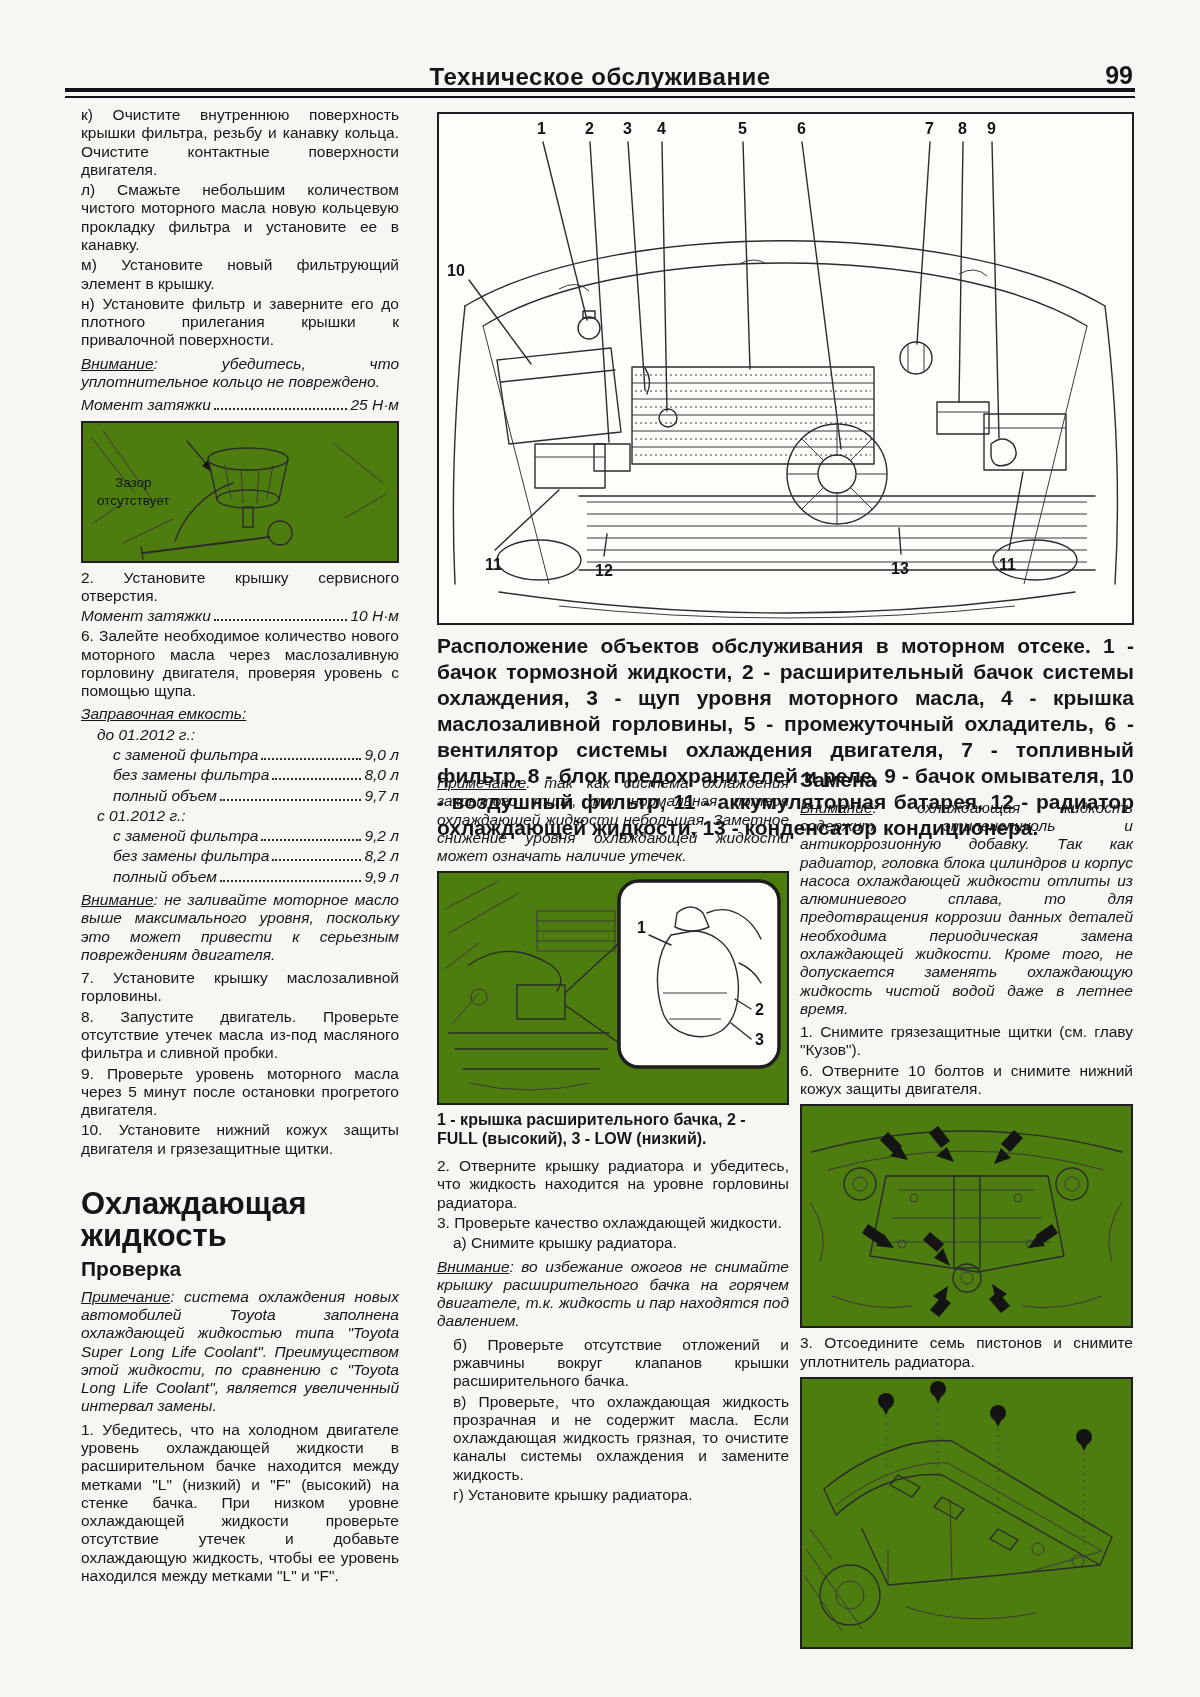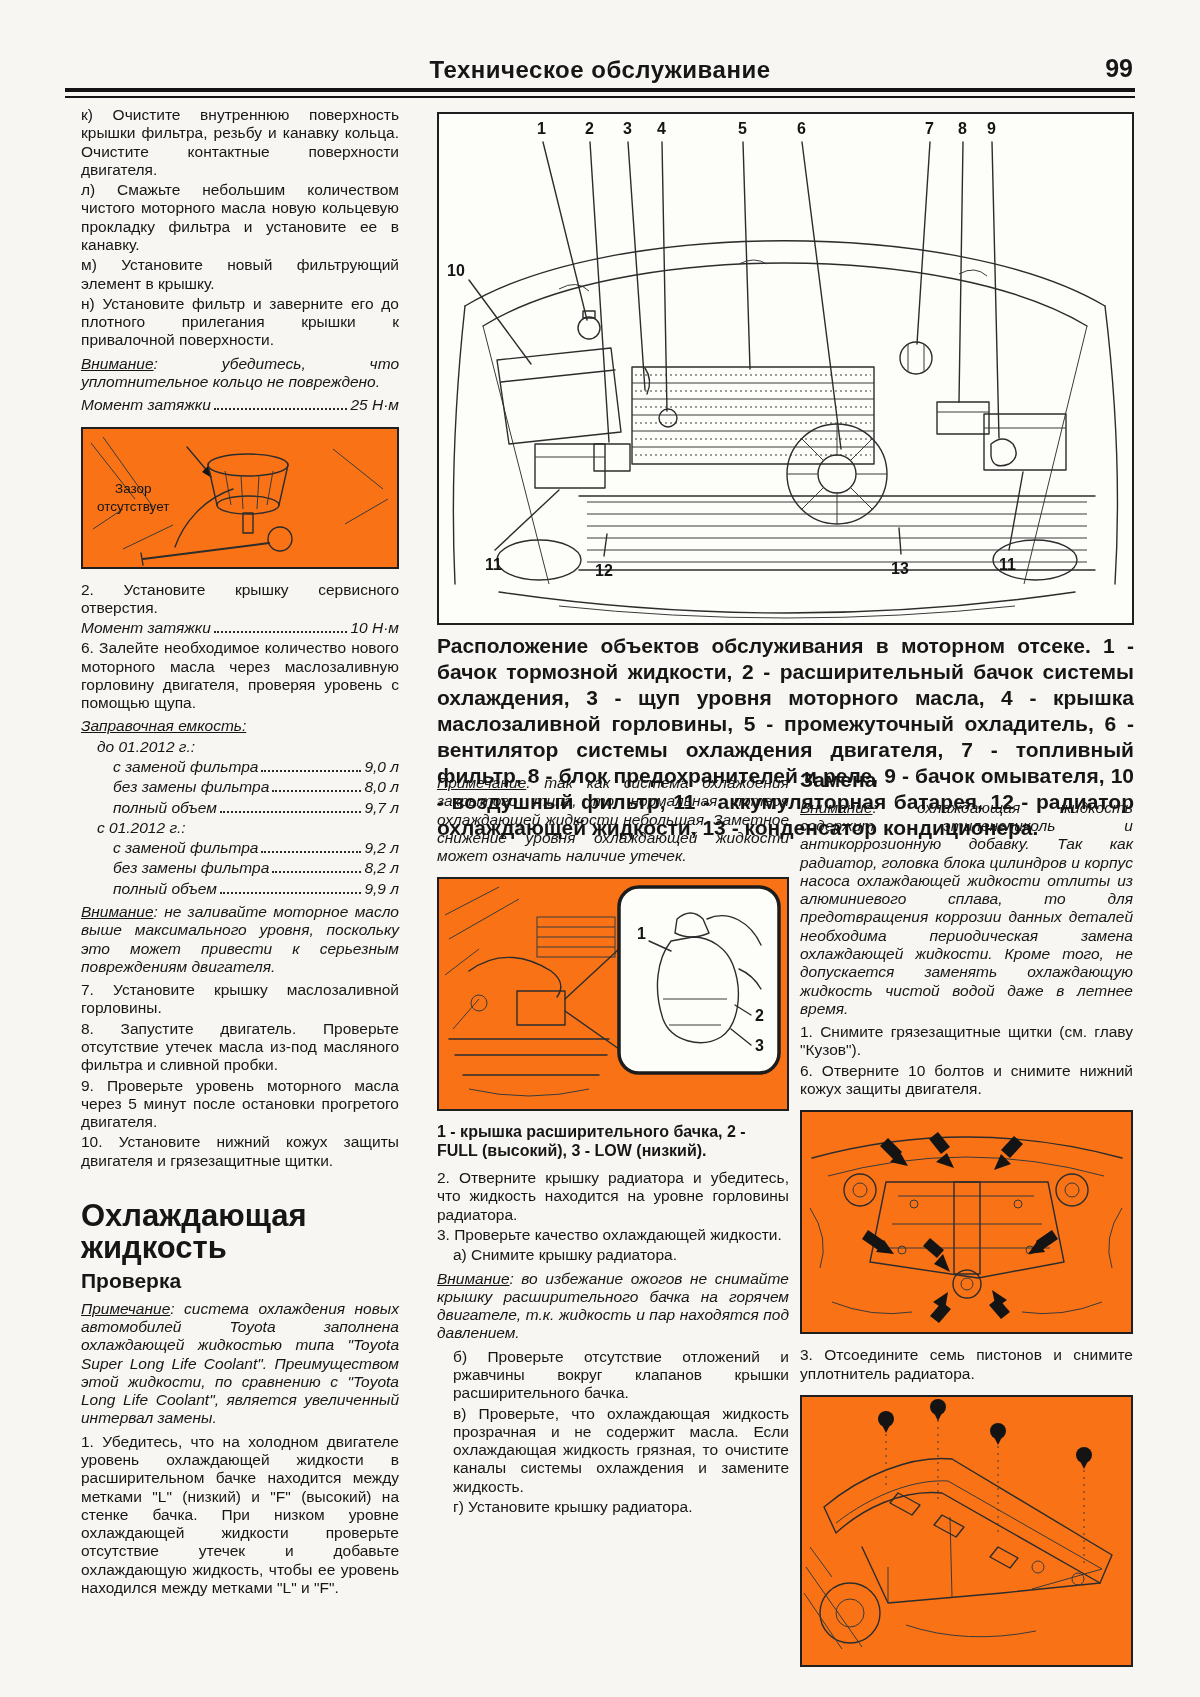--- a/index.html
+++ b/index.html
@@ -4,42 +4,42 @@
 <style>
   html,body{margin:0;padding:0;}
   body{
     width:1200px;height:1697px;position:relative;
     background:#f4f3ef;color:#161616;
     font-family:"Liberation Sans","DejaVu Sans",sans-serif;
     font-size:15.5px;line-height:1.18;
   }
   .page{position:absolute;inset:0;background:#f7f6f2;}
   
-  .hdr{position:absolute;left:65px;top:56px;width:1070px;}
+  .hdr{position:absolute;left:65px;top:63px;width:1070px;}
   .hdr-title{display:block;text-align:center;font-weight:bold;font-size:24px;letter-spacing:.5px;}
   .hdr-page{position:absolute;right:2px;top:-2px;font-weight:bold;font-size:25px;}
   .hdr-rule{position:absolute;left:65px;top:88px;width:1070px;height:4px;
     border-top:4px solid #141414;border-bottom:2px solid #141414;}
   
   .col{position:absolute;text-align:justify;}
   .col-left{left:81px;top:106px;width:318px;}
   .col-mid{left:437px;top:774px;width:352px;}
   .col-right{left:800px;top:768px;width:333px;}
   .p{margin:0 0 2px 0;}
   .note{font-style:italic;margin:5px 0;}
   .lead{text-decoration:underline;}
   .specline{font-style:italic;display:flex;align-items:baseline;margin:2px 0;}
   .specline .dots{flex:1;border-bottom:2px dotted #2b2b2b;margin:0 3px 3px 3px;min-width:12px;}
   .indent1{padding-left:16px;}
   .indent2{padding-left:32px;}
   .cap-title{font-style:italic;margin-top:5px;text-decoration:underline;}
   h1.section{font-size:31px;font-weight:bold;margin:30px 0 2px 0;line-height:1.05;text-align:left;}
   h2.sub{font-size:21px;font-weight:bold;margin:4px 0 6px 0;text-align:left;}
   h2.sub-top{margin-top:0;}
-  .figure{border:2px solid #1f1f1f;background:#f97316;margin:12px 0;font-size:0;}
+  .figure{border:2px solid #1f1f1f;background:#4d7c0f;margin:6px 0;font-size:0;}
   .fig-main{position:absolute;left:437px;top:112px;width:697px;height:513px;border:2px solid #1f1f1f;background:#fdfdfa;box-sizing:border-box;}
   .caption-main{position:absolute;left:437px;top:633px;width:697px;font-weight:bold;font-size:21px;line-height:1.24;text-align:justify;}
   .figcap{font-weight:bold;font-size:16px;margin:2px 0 8px 0;text-align:left;}
   svg{display:block;}
   svg text{font-family:"Liberation Sans","DejaVu Sans",sans-serif;fill:#141414;}
   .ln{stroke:#2c2c2c;stroke-width:1.4;fill:none;stroke-linecap:round;stroke-linejoin:round;}
   .ln2{stroke:#2c2c2c;stroke-width:2;fill:none;stroke-linecap:round;}
   .thin{stroke:#3a3a3a;stroke-width:1;fill:none;}
   .callout{font-size:16px;font-weight:bold;}
   .blk{fill:#141414;stroke:none;}

